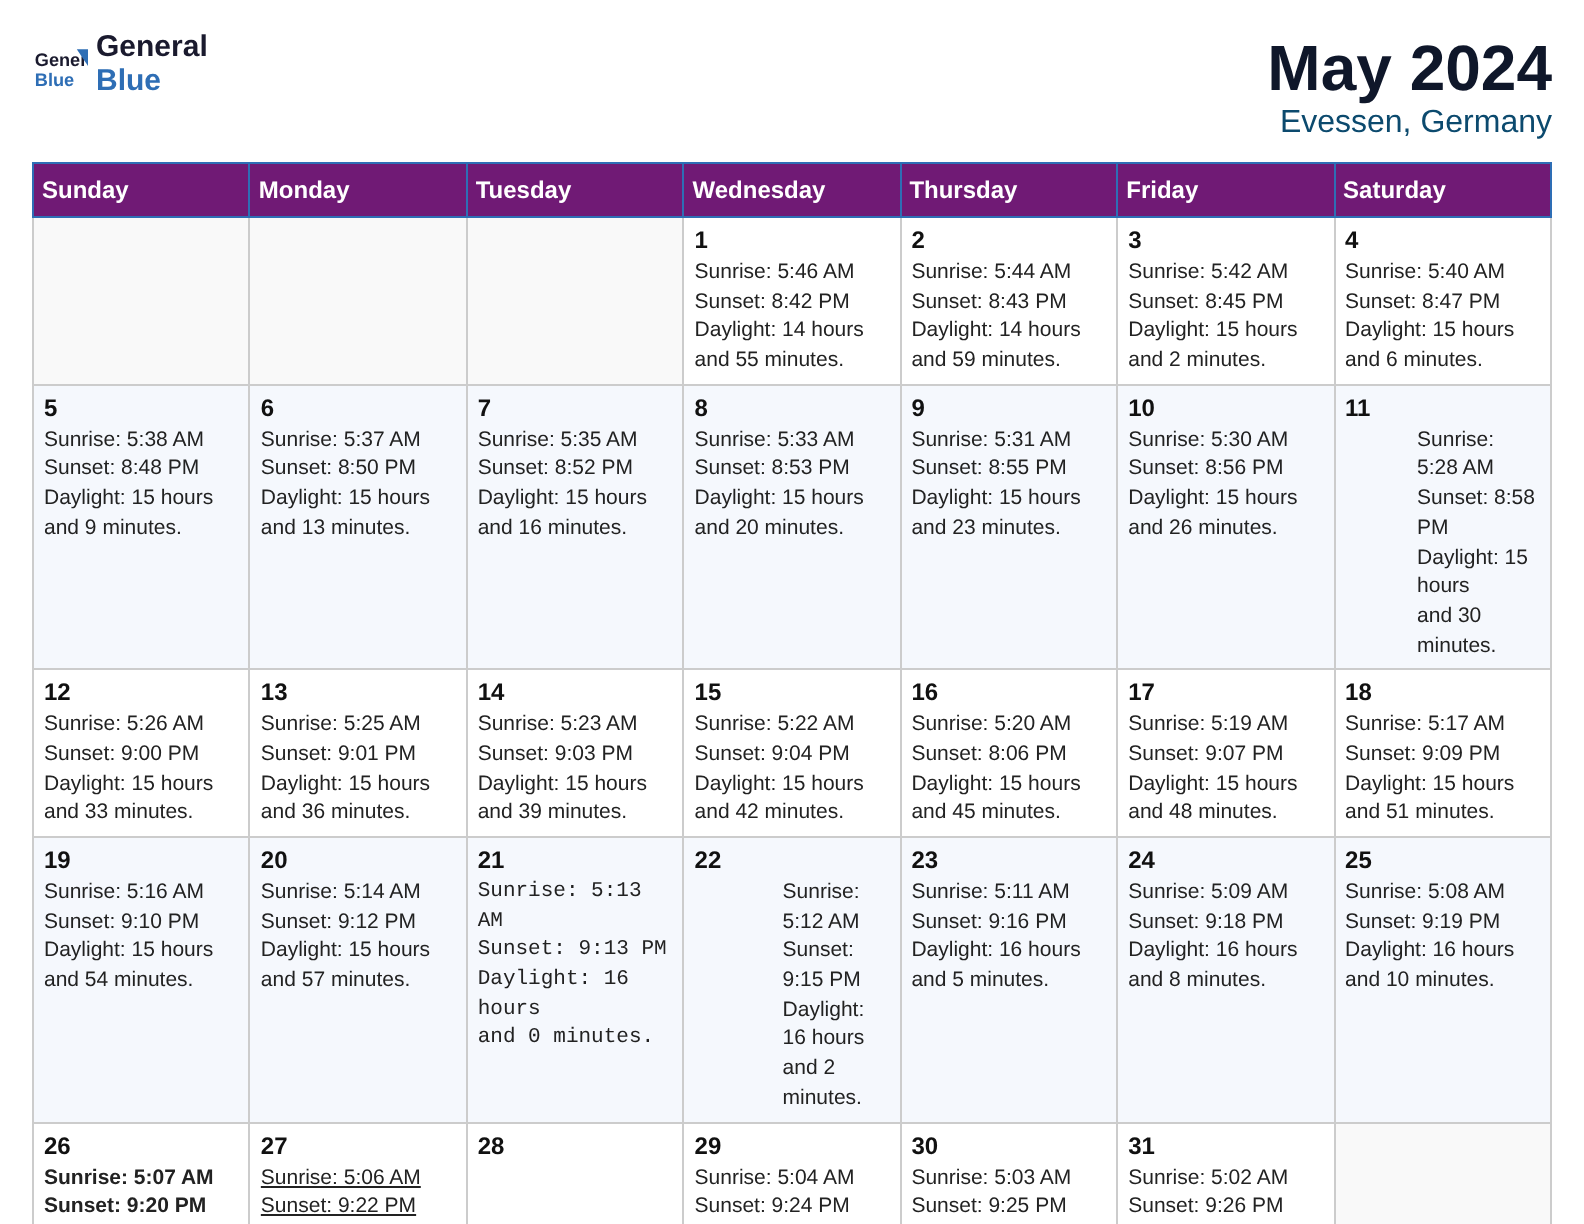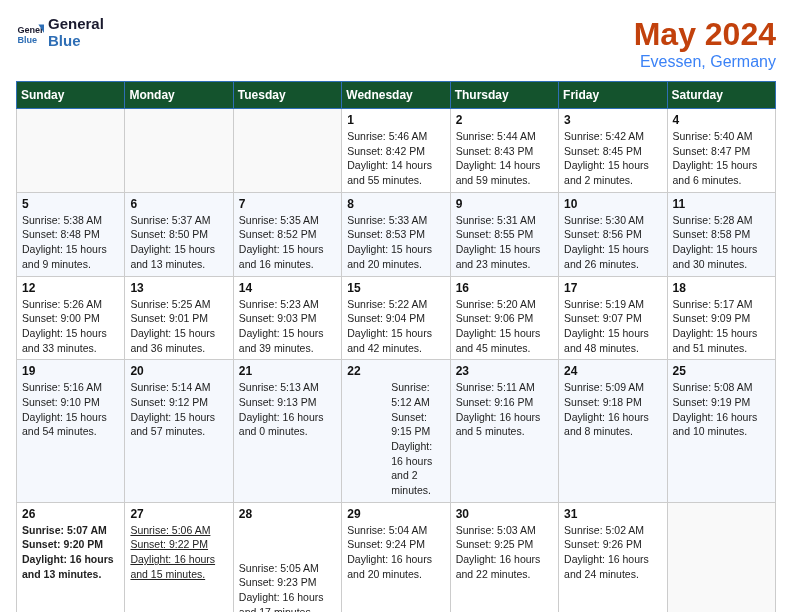--- a/index.html
+++ b/index.html
@@ -24,33 +24,33 @@
     .logo-icon {
       width: 28px;
       height: 28px;
     }
     .title-block {
       text-align: right;
     }
     .main-title {
       font-size: 32px;
       font-weight: bold;
-      color: #c2410c;
+      color: #0f172a;
     }
     .subtitle {
       font-size: 16px;
-      color: #3b82f6;
+      color: #0c4a6e;
     }
     .calendar {
       width: 100%;
       border-collapse: collapse;
       font-size: 11px;
     }
     .calendar thead th {
-      background: #14532d;
+      background: #701a75;
       color: #fff;
       padding: 6px 4px;
       text-align: left;
       font-size: 12px;
       font-weight: bold;
       border: 1px solid #2e6eb5;
     }
     .calendar tbody td {
       border: 1px solid #ccc;
       vertical-align: top;
@@ -182,21 +182,21 @@
         </td>
         <td>
           <div class="day-num">10</div>
           <div class="day-info" style="white-space: pre-line;">Sunrise: 5:30 AM
 Sunset: 8:56 PM
 Daylight: 15 hours
 and 26 minutes.</div>
         </td>
         <td>
           <div class="day-num">11</div>
-          <div class="day-info" style="white-space: pre-line;">Sunrise: 5:28 AM
+          <div class="day-info" style="white-space: pre-line; margin-left: 36px;">Sunrise: 5:28 AM
 Sunset: 8:58 PM
 Daylight: 15 hours
 and 30 minutes.</div>
         </td>
       </tr>
       <tr>
         <td>
           <div class="day-num">12</div>
           <div class="day-info" style="white-space: pre-line;">Sunrise: 5:26 AM
 Sunset: 9:00 PM
@@ -220,21 +220,21 @@
         <td>
           <div class="day-num">15</div>
           <div class="day-info" style="white-space: pre-line;">Sunrise: 5:22 AM
 Sunset: 9:04 PM
 Daylight: 15 hours
 and 42 minutes.</div>
         </td>
         <td>
           <div class="day-num">16</div>
           <div class="day-info" style="white-space: pre-line;">Sunrise: 5:20 AM
-Sunset: 9:06 PM
+Sunset: 8:06 PM
 Daylight: 15 hours
 and 45 minutes.</div>
         </td>
         <td>
           <div class="day-num">17</div>
           <div class="day-info" style="white-space: pre-line;">Sunrise: 5:19 AM
 Sunset: 9:07 PM
 Daylight: 15 hours
 and 48 minutes.</div>
         </td>
@@ -256,21 +256,21 @@
         </td>
         <td>
           <div class="day-num">20</div>
           <div class="day-info" style="white-space: pre-line;">Sunrise: 5:14 AM
 Sunset: 9:12 PM
 Daylight: 15 hours
 and 57 minutes.</div>
         </td>
         <td>
           <div class="day-num">21</div>
-          <div class="day-info" style="white-space: pre-line;">Sunrise: 5:13 AM
+          <div class="day-info" style="white-space: pre-line; font-family: Liberation Mono, monospace;">Sunrise: 5:13 AM
 Sunset: 9:13 PM
 Daylight: 16 hours
 and 0 minutes.</div>
         </td>
         <td>
           <div class="day-num">22</div>
           <div class="day-info" style="white-space: pre-line; margin-left: 44px;">Sunrise: 5:12 AM
 Sunset: 9:15 PM
 Daylight: 16 hours
 and 2 minutes.</div>

